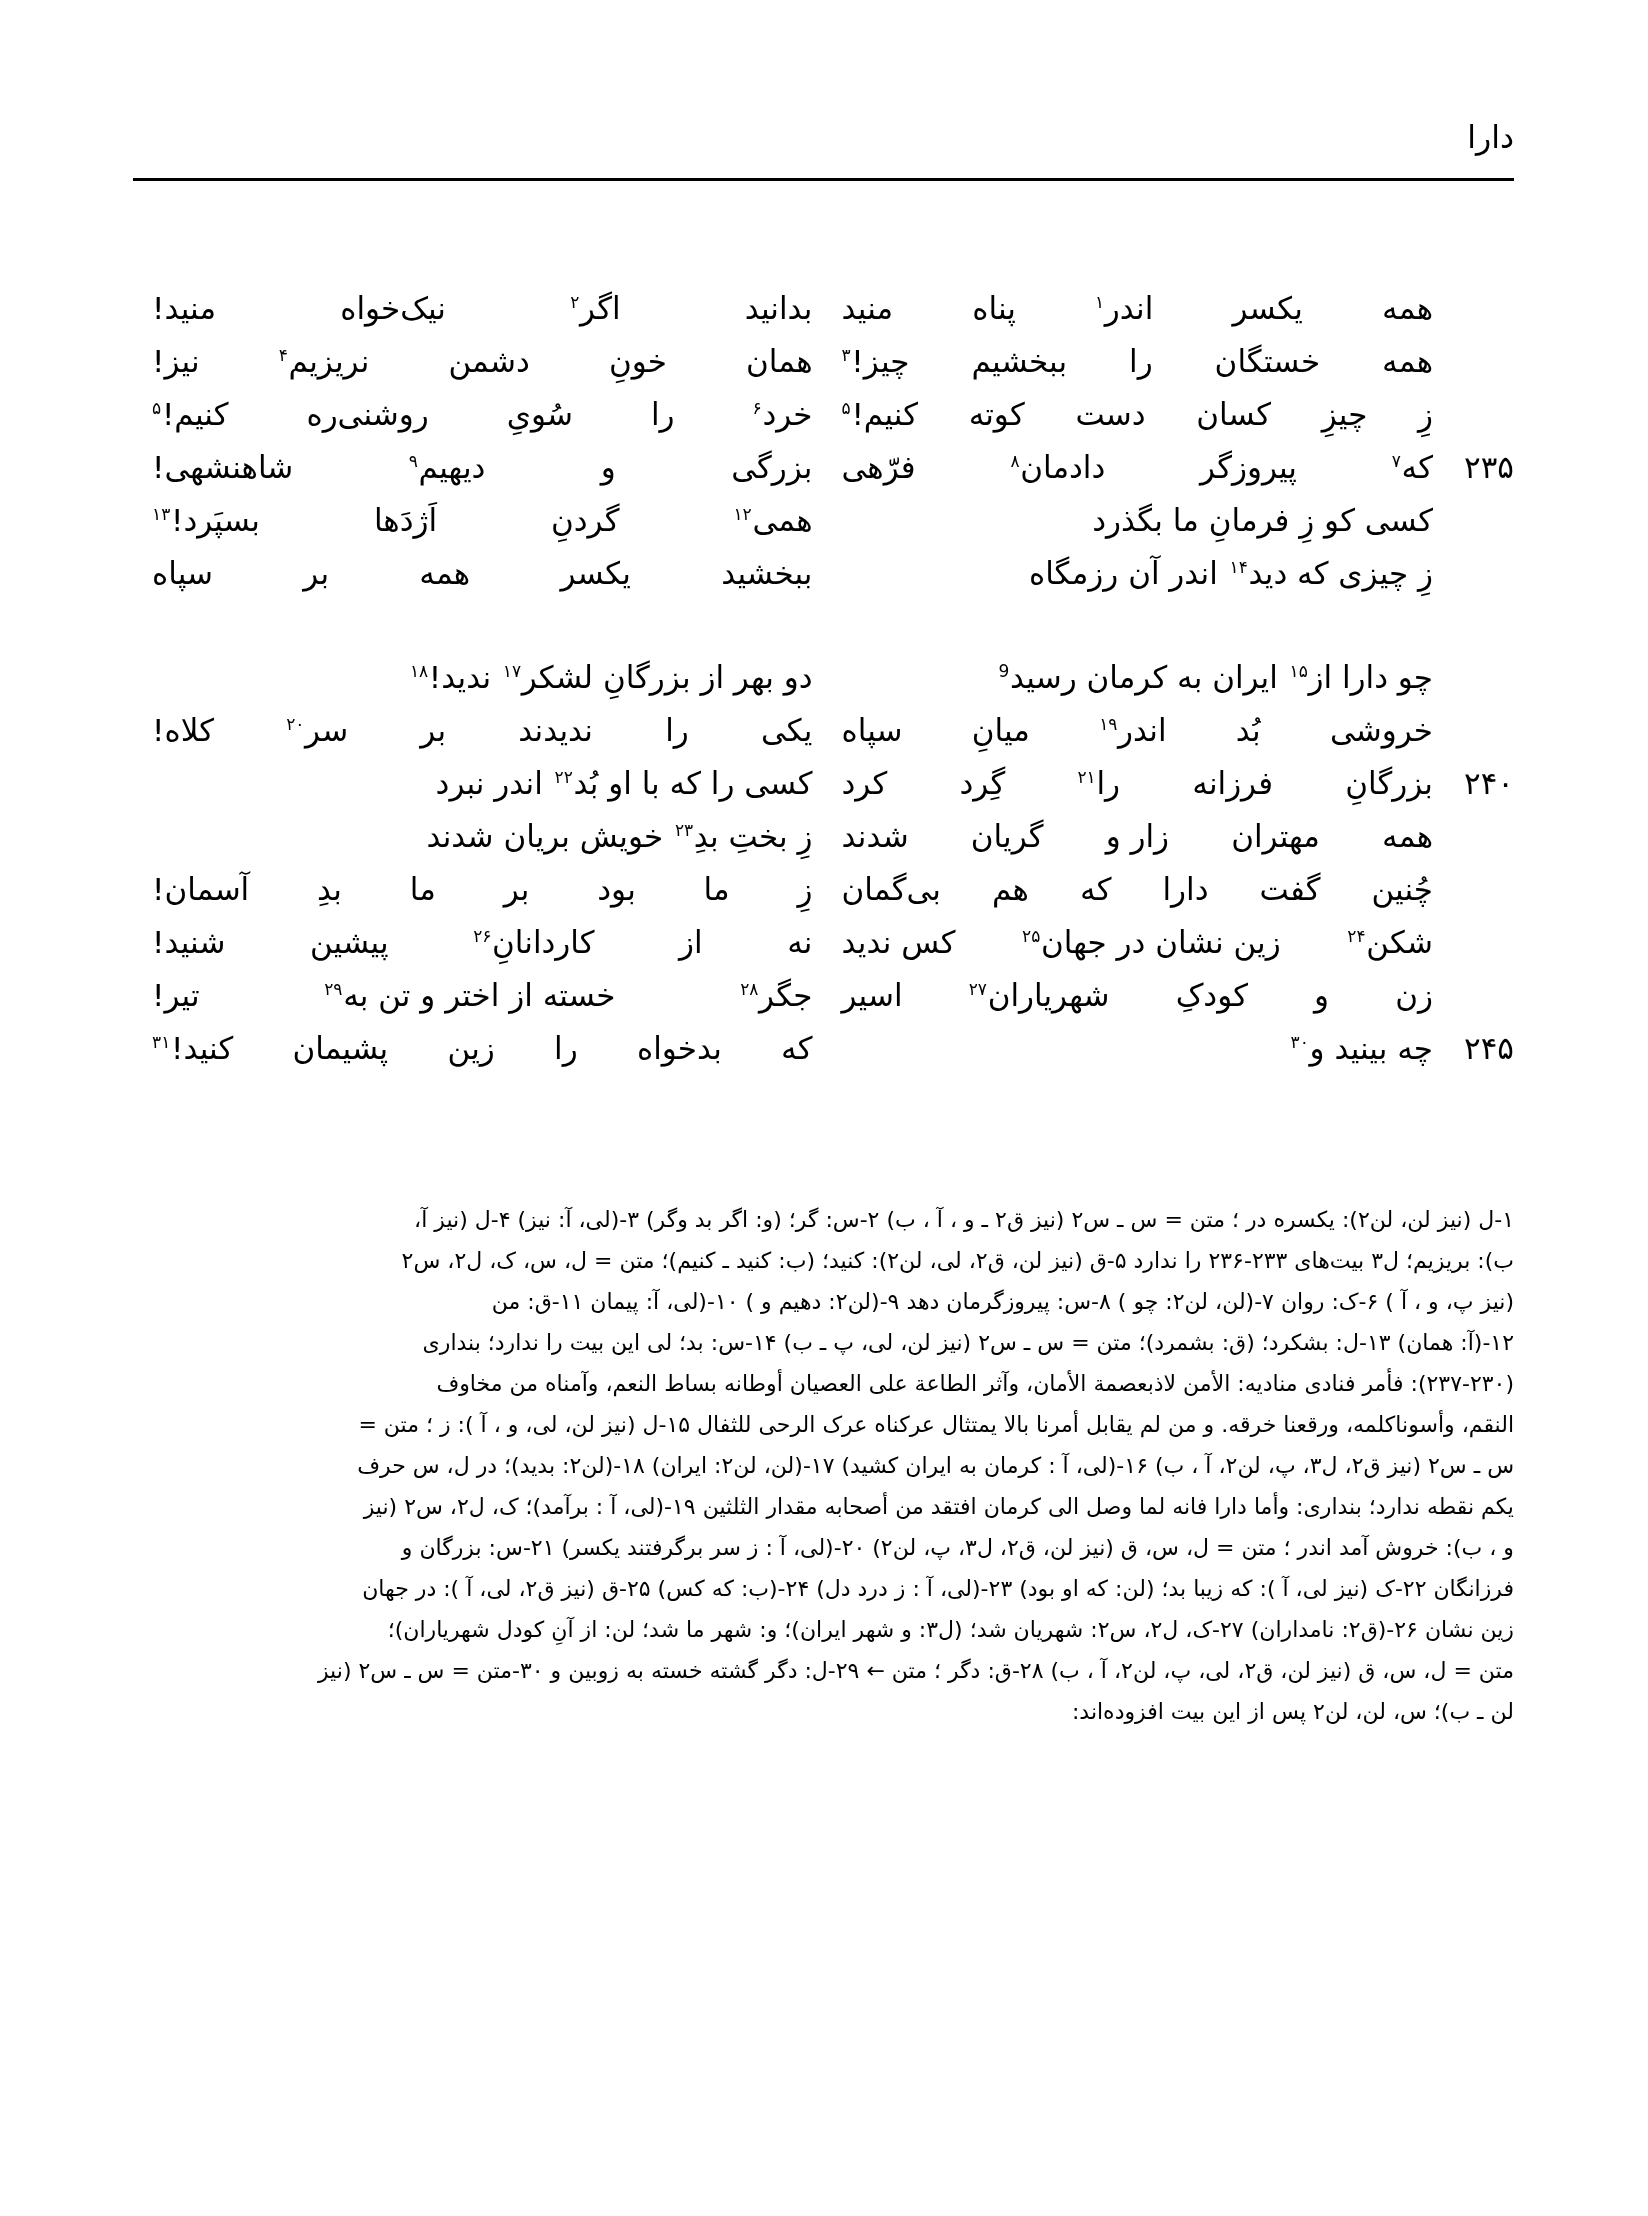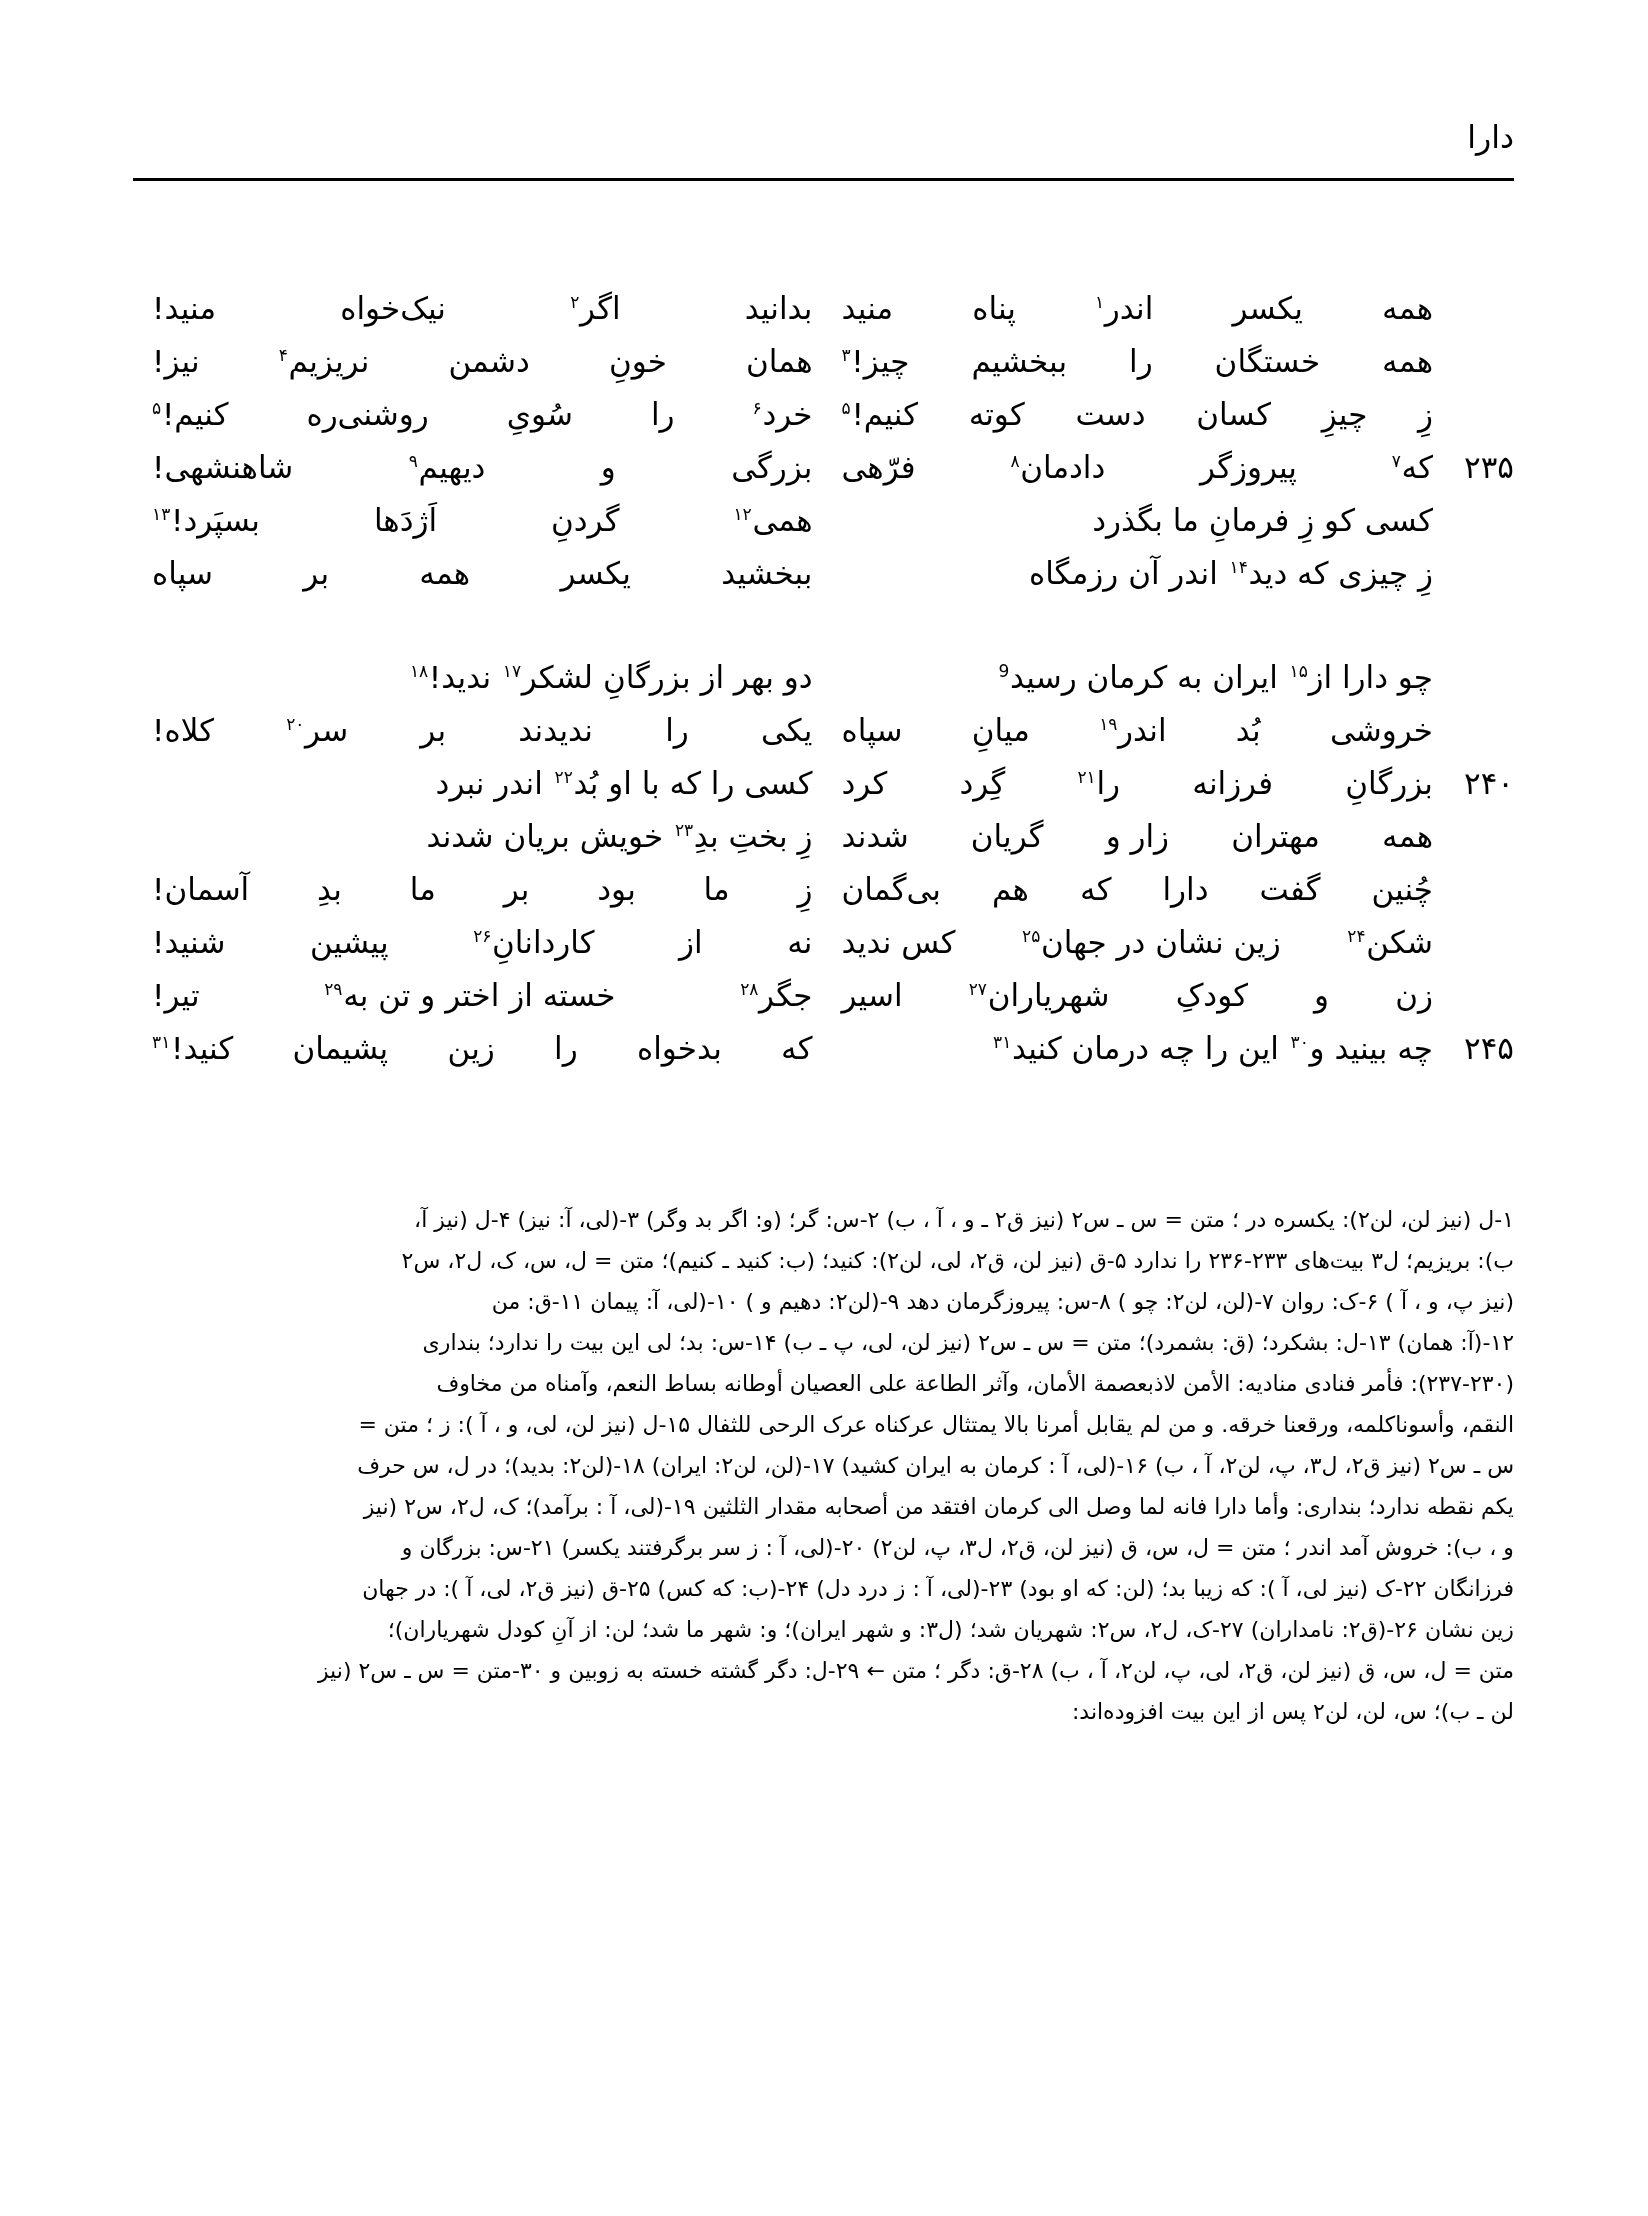--- a/index.html
+++ b/index.html
@@ -406,21 +406,20 @@
               <span class="w">خسته از اختر و تن به<sup class="fn">۲۹</sup></span>
               <span class="w">تیر!</span>
             </div>
           </div>
         </div>
         <div class="couplet">
           <div class="hemistich hem-right">
             <span class="bnum">۲۴۵</span>
             <div class="hem-inner tight">
               <span class="w">چه بینید و<sup class="fn">۳۰</sup></span>
-              <span class="w">این را چه درمان کنید<sup class="fn">۳۱</sup></span>
             </div>
           </div>
           <div class="hemistich hem-left">
             <div class="hem-inner">
               <span class="w">که</span>
               <span class="w">بدخواه</span>
               <span class="w">را</span>
               <span class="w">زین</span>
               <span class="w">پشیمان</span>
               <span class="w">کنید!<sup class="fn">۳۱</sup></span>

